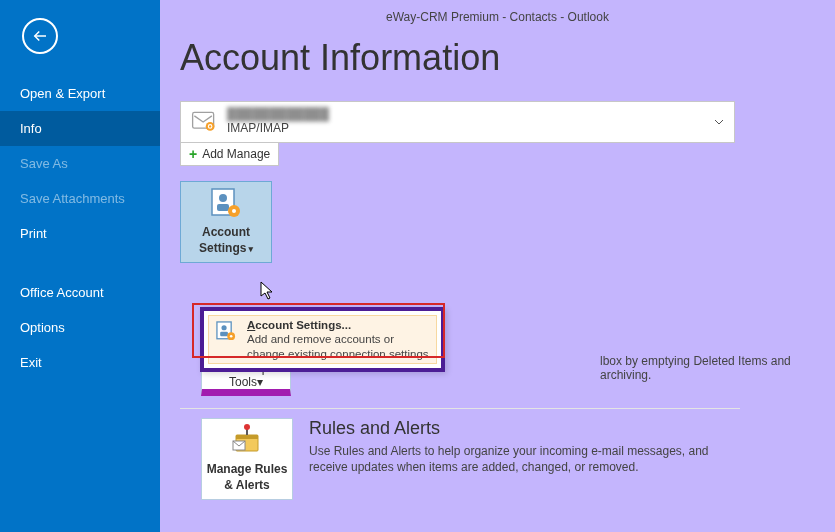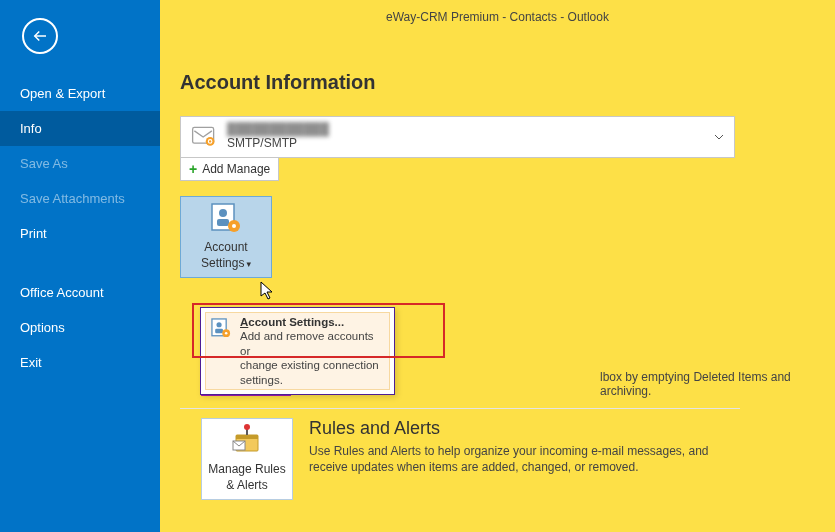--- a/index.html
+++ b/index.html
@@ -9,23 +9,23 @@
 
   
   .sidebar { width: 160px; background: #0173c7; color: #fff; display: flex; flex-direction: column; padding-top: 18px; }
   .back-circle { width: 36px; height: 36px; border: 2px solid #fff; border-radius: 50%; margin-left: 22px; margin-bottom: 22px; display:flex; align-items:center; justify-content:center; cursor:pointer; }
   .nav-item { padding: 10px 20px; font-size: 13px; cursor: pointer; }
   .nav-item.selected { background: #005b9e; }
   .nav-item.disabled { color: rgba(255,255,255,0.5); cursor: default; }
   .nav-spacer { height: 24px; }
 
   
-  .main { flex: 1; position: relative; padding: 16px 0 0 20px; background: #fde047; }
+  .main { flex: 1; position: relative; padding: 10px 0 0 20px; background: #c4b5fd; }
   .titlebar { height: 34px; font-size: 12px; color: #444; display:flex; align-items:center; justify-content:center; width: 100%; position:absolute; top:0; left:0; }
-  .page-heading { font-size: 20px; font-weight: 700; color: #333; margin-top: 55px; margin-bottom: 22px; }
+  .page-heading { font-size: 36px; font-weight: 400; color: #333; margin-top: 27px; margin-bottom: 22px; }
 
   .account-select {
     width: 555px; height: 42px; border:1px solid #c7c7c7; background:#fff;
     display:flex; align-items:center; position:relative; cursor:pointer;
   }
   .account-select .icon-box { width:46px; height:100%; display:flex; align-items:center; justify-content:center; }
   .account-select .acct-lines { display:flex; flex-direction:column; line-height:1.15; font-size:12px; color:#444; }
   .account-select .acct-lines span:first-child { filter: blur(2px); opacity:0.6; }
   .account-select .chev { position:absolute; right:10px; top:50%; transform:translateY(-50%); }
 
@@ -33,36 +33,36 @@
     margin-top:-1px; height:24px; padding:0 8px; border:1px solid #c7c7c7; background:#fff;
     font-size:12px; color:#333; display:inline-flex; align-items:center; gap:5px; cursor:pointer;
   }
   .plus-icon { color:#28a428; font-weight:bold; font-size:14px; line-height:1; }
 
   .sections { margin-top: 15px; }
   .section { display:flex; gap:16px; margin-bottom:16px; }
   .big-btn {
     width:92px; height:82px; border:1px solid #b7cde1; background:#fff;
     display:flex; flex-direction:column; align-items:center; justify-content:flex-end;
-    padding:6px 0 6px 0; font-size:12px; color:#333; text-align:center; cursor:pointer; gap:2px;
+    padding:6px 0 6px 0; font-size:12px; color:#333; text-align:center; cursor:pointer; gap:2px;font-weight:bold;
   }
   .big-btn.selected { background:#b8d5ea; border-color:#6ea9d5; }
   .big-btn .line { line-height:1.15; }
   .big-btn .arrow { font-size:9px; margin-left:2px; }
   .big-icon { width:34px; height:34px; margin-bottom:4px; display:flex; align-items:center; justify-content:center; }
 
   .section-text .sect-title { font-size:18px; color:#333; font-weight:400; margin-bottom:4px; }
   .section-text .sect-desc { font-size:12px; color:#444; max-width:430px; line-height:1.35; }
 
   .divider { border:none; border-top:1px solid #e4e4e4; margin:4px 0 16px 0; width: 560px; }
 
   
   .dropdown-menu {
     position:absolute; left: 200px; top: 307px;
-    width: 195px; border:1px solid #4c1d95; background:#fff;
+    width: 245px; border:4px solid #4c1d95; background:#fff;
     box-shadow:2px 2px 6px rgba(0,0,0,0.15);
     padding:4px;
   }
   .dropdown-item {
     display:flex; gap:8px; padding:2px 4px; background:#fef3e4; border:1px solid #f7d8a0;
     cursor:pointer;
   }
   .dropdown-item .dd-icon { width:26px; display:flex; align-items:flex-start; justify-content:center; padding-top:2px; }
   .dropdown-item .dd-text { font-size:11.5px; color:#444; line-height:1.25; }
   .dropdown-item .dd-title { font-weight:600; color:#333; }
@@ -78,21 +78,21 @@
     width: 90px; height: 34px;
     border-left:1px solid #b7cde1; border-right:1px solid #b7cde1; border-bottom:7px solid #a21caf;
     background:#fff; font-size:12px; color:#333; text-align:center;
     display:flex; flex-direction:column; align-items:center; justify-content:center; line-height:1.1; cursor:pointer;
   }
 
   
   .rules-section { position:absolute; left: 201px; top: 418px; display:flex; gap:16px; }
   .rules-text { display:flex; flex-direction:column; }
 
-  .hanger-for-section2-text { position:absolute; left: 440px; top: 370px; font-size:12px; color:#444; }
+  .hanger-for-section2-text { position:absolute; left: 440px; top: 354px; font-size:12px; color:#444; }
 
   
   .cursor { position:absolute; pointer-events:none; left:260px; top:281px; z-index:50; }
 
   
   svg { display:block; }
 </style>
 </head>
 <body>
 
@@ -125,21 +125,21 @@
       <div class="icon-box">
         <svg width="28" height="28" viewBox="0 0 32 32">
           <rect x="3" y="5" width="24" height="18" rx="2" fill="none" stroke="#a0a0a0" stroke-width="1.5"></rect>
           <polyline points="5 9 15 16 25 9" fill="none" stroke="#a0a0a0" stroke-width="1.5"></polyline>
           <circle cx="23" cy="21" r="5" fill="#f6a02a"></circle>
           <path d="M21 21 a2 2 0 1 1 4 0 a2 2 0 1 1 -4 0" fill="none" stroke="#fff" stroke-width="1.3"></path>
         </svg>
       </div>
       <div class="acct-lines">
         <span>████████████</span>
-        <span>SMTP/SMTP</span>
+        <span>IMAP/IMAP</span>
       </div>
       <svg class="chev" width="10" height="6" viewBox="0 0 10 6">
           <polyline points="1 1 5 5 9 1" fill="none" stroke="#555" stroke-width="1"></polyline>
         </svg>
     </div>
 
     <button class="add-account-btn">
       <span class="plus-icon">+</span>
       <span>Add Manage</span>
     </button>

